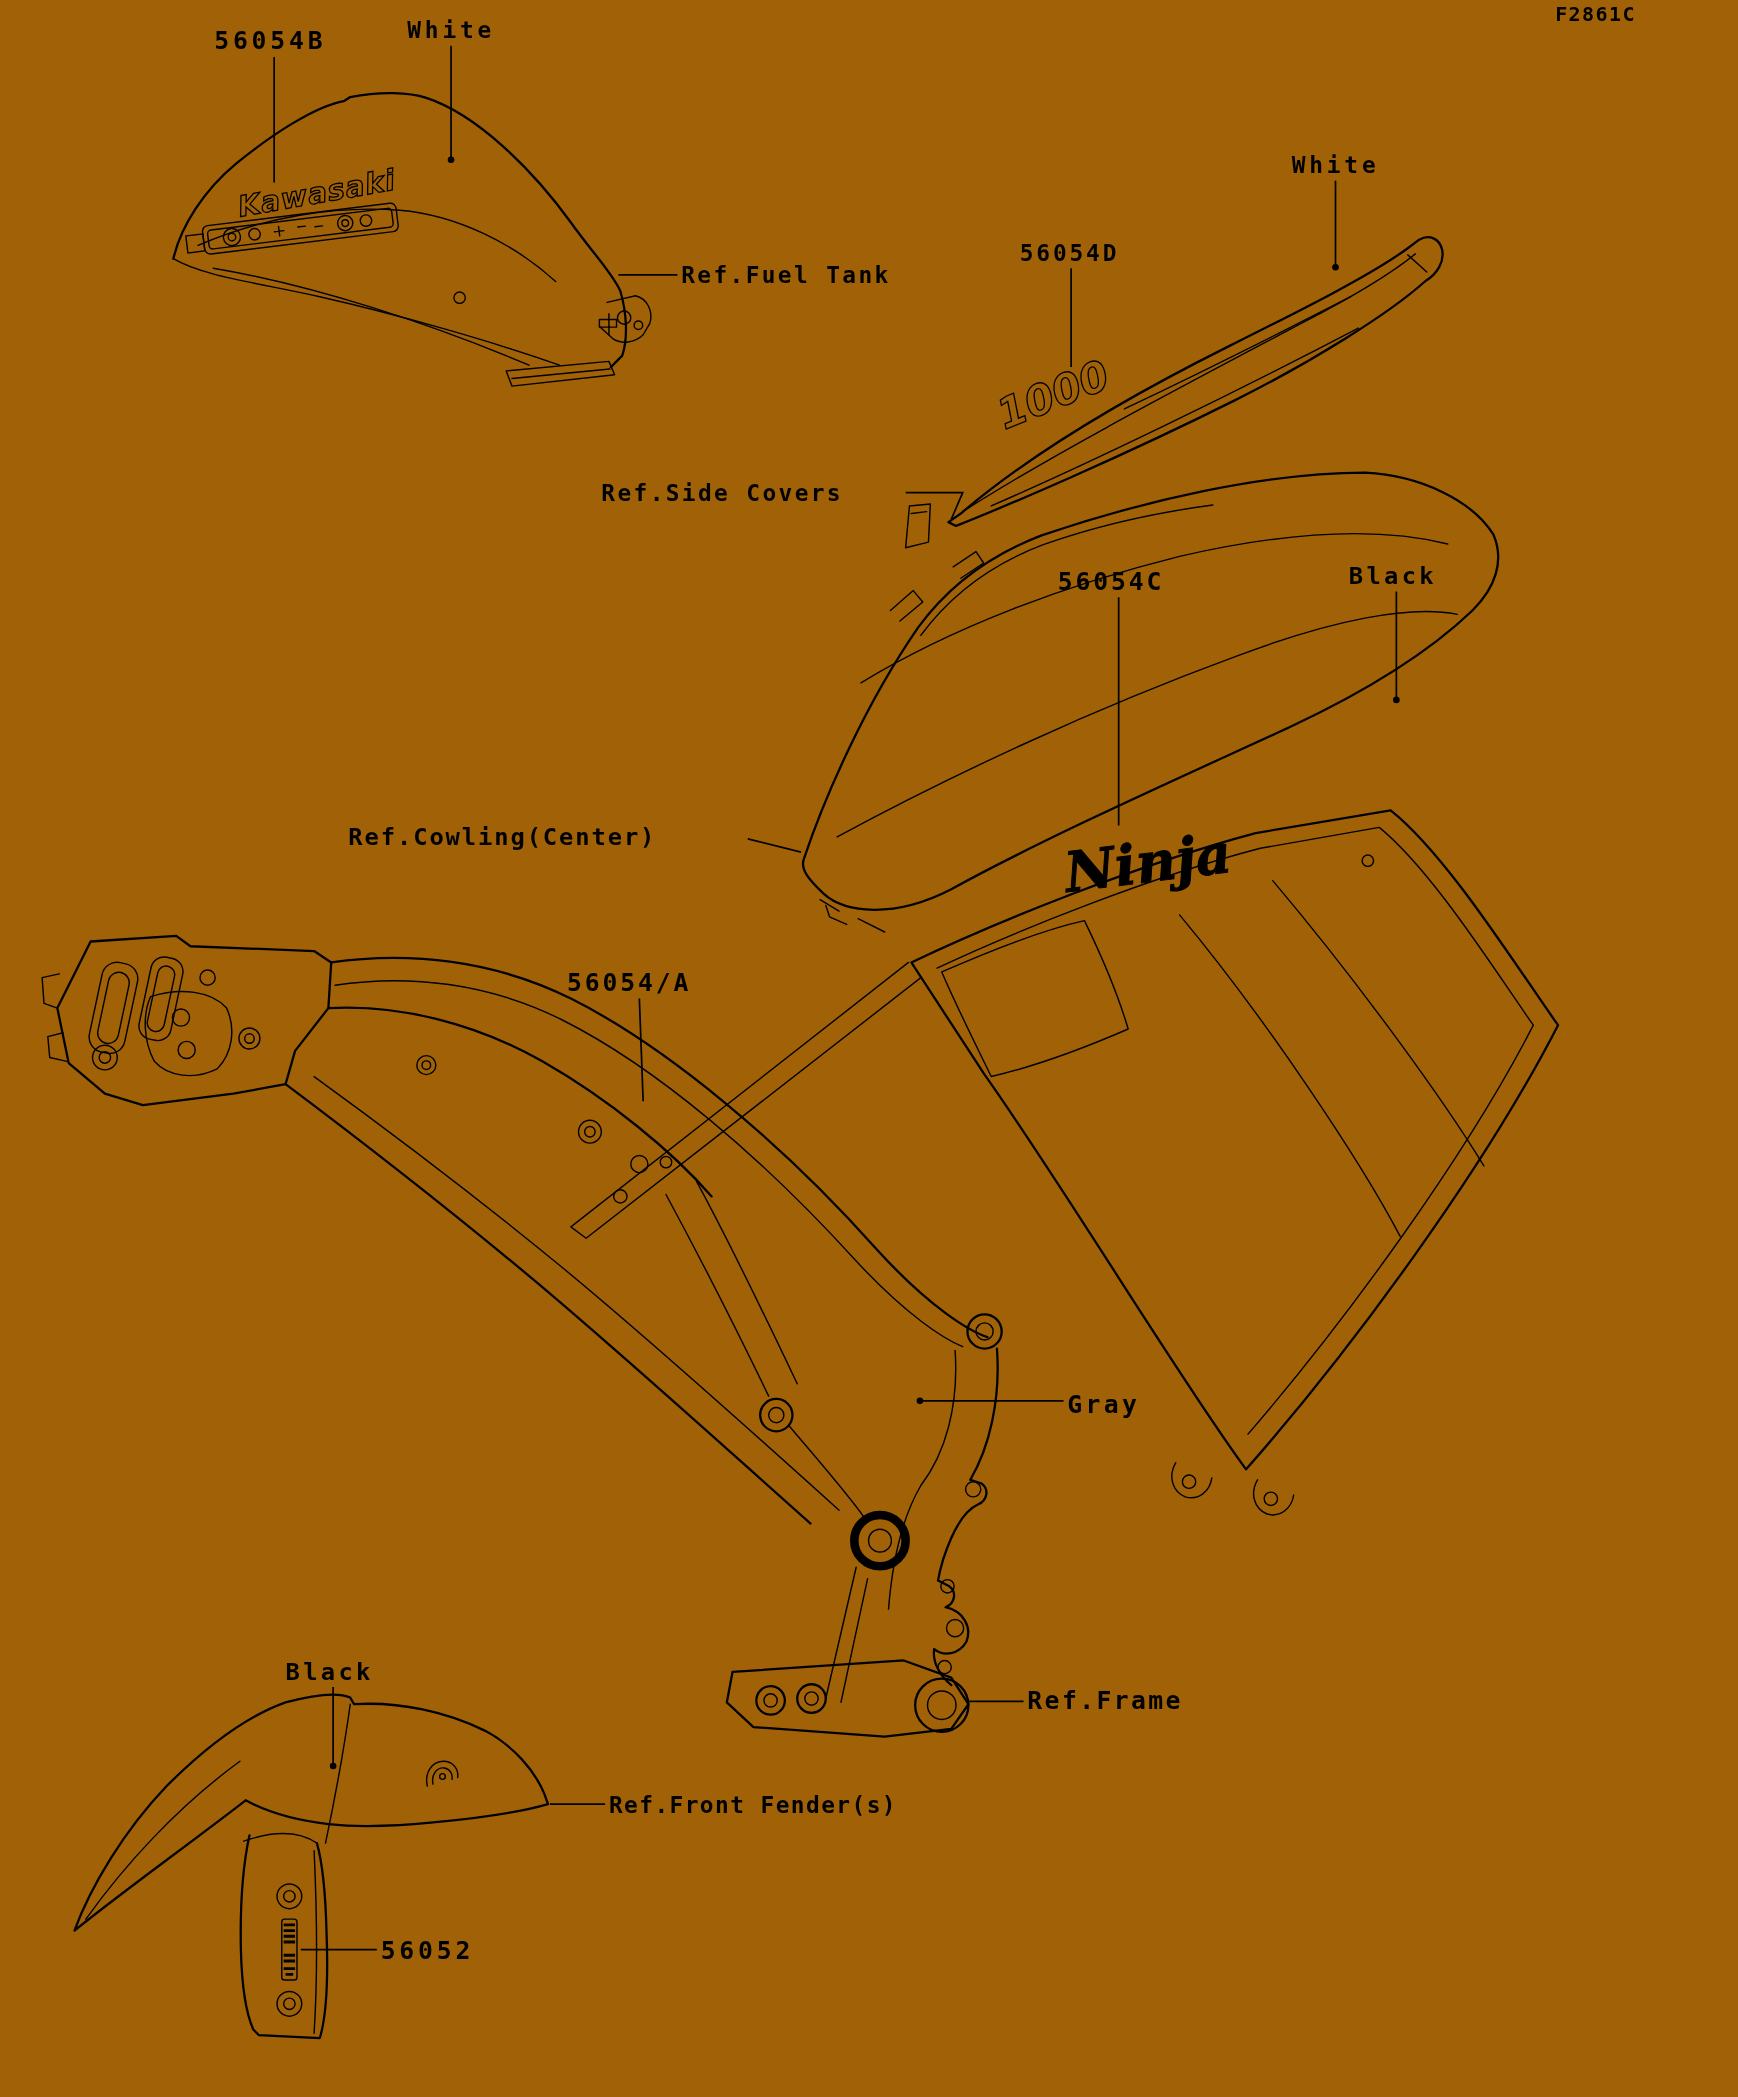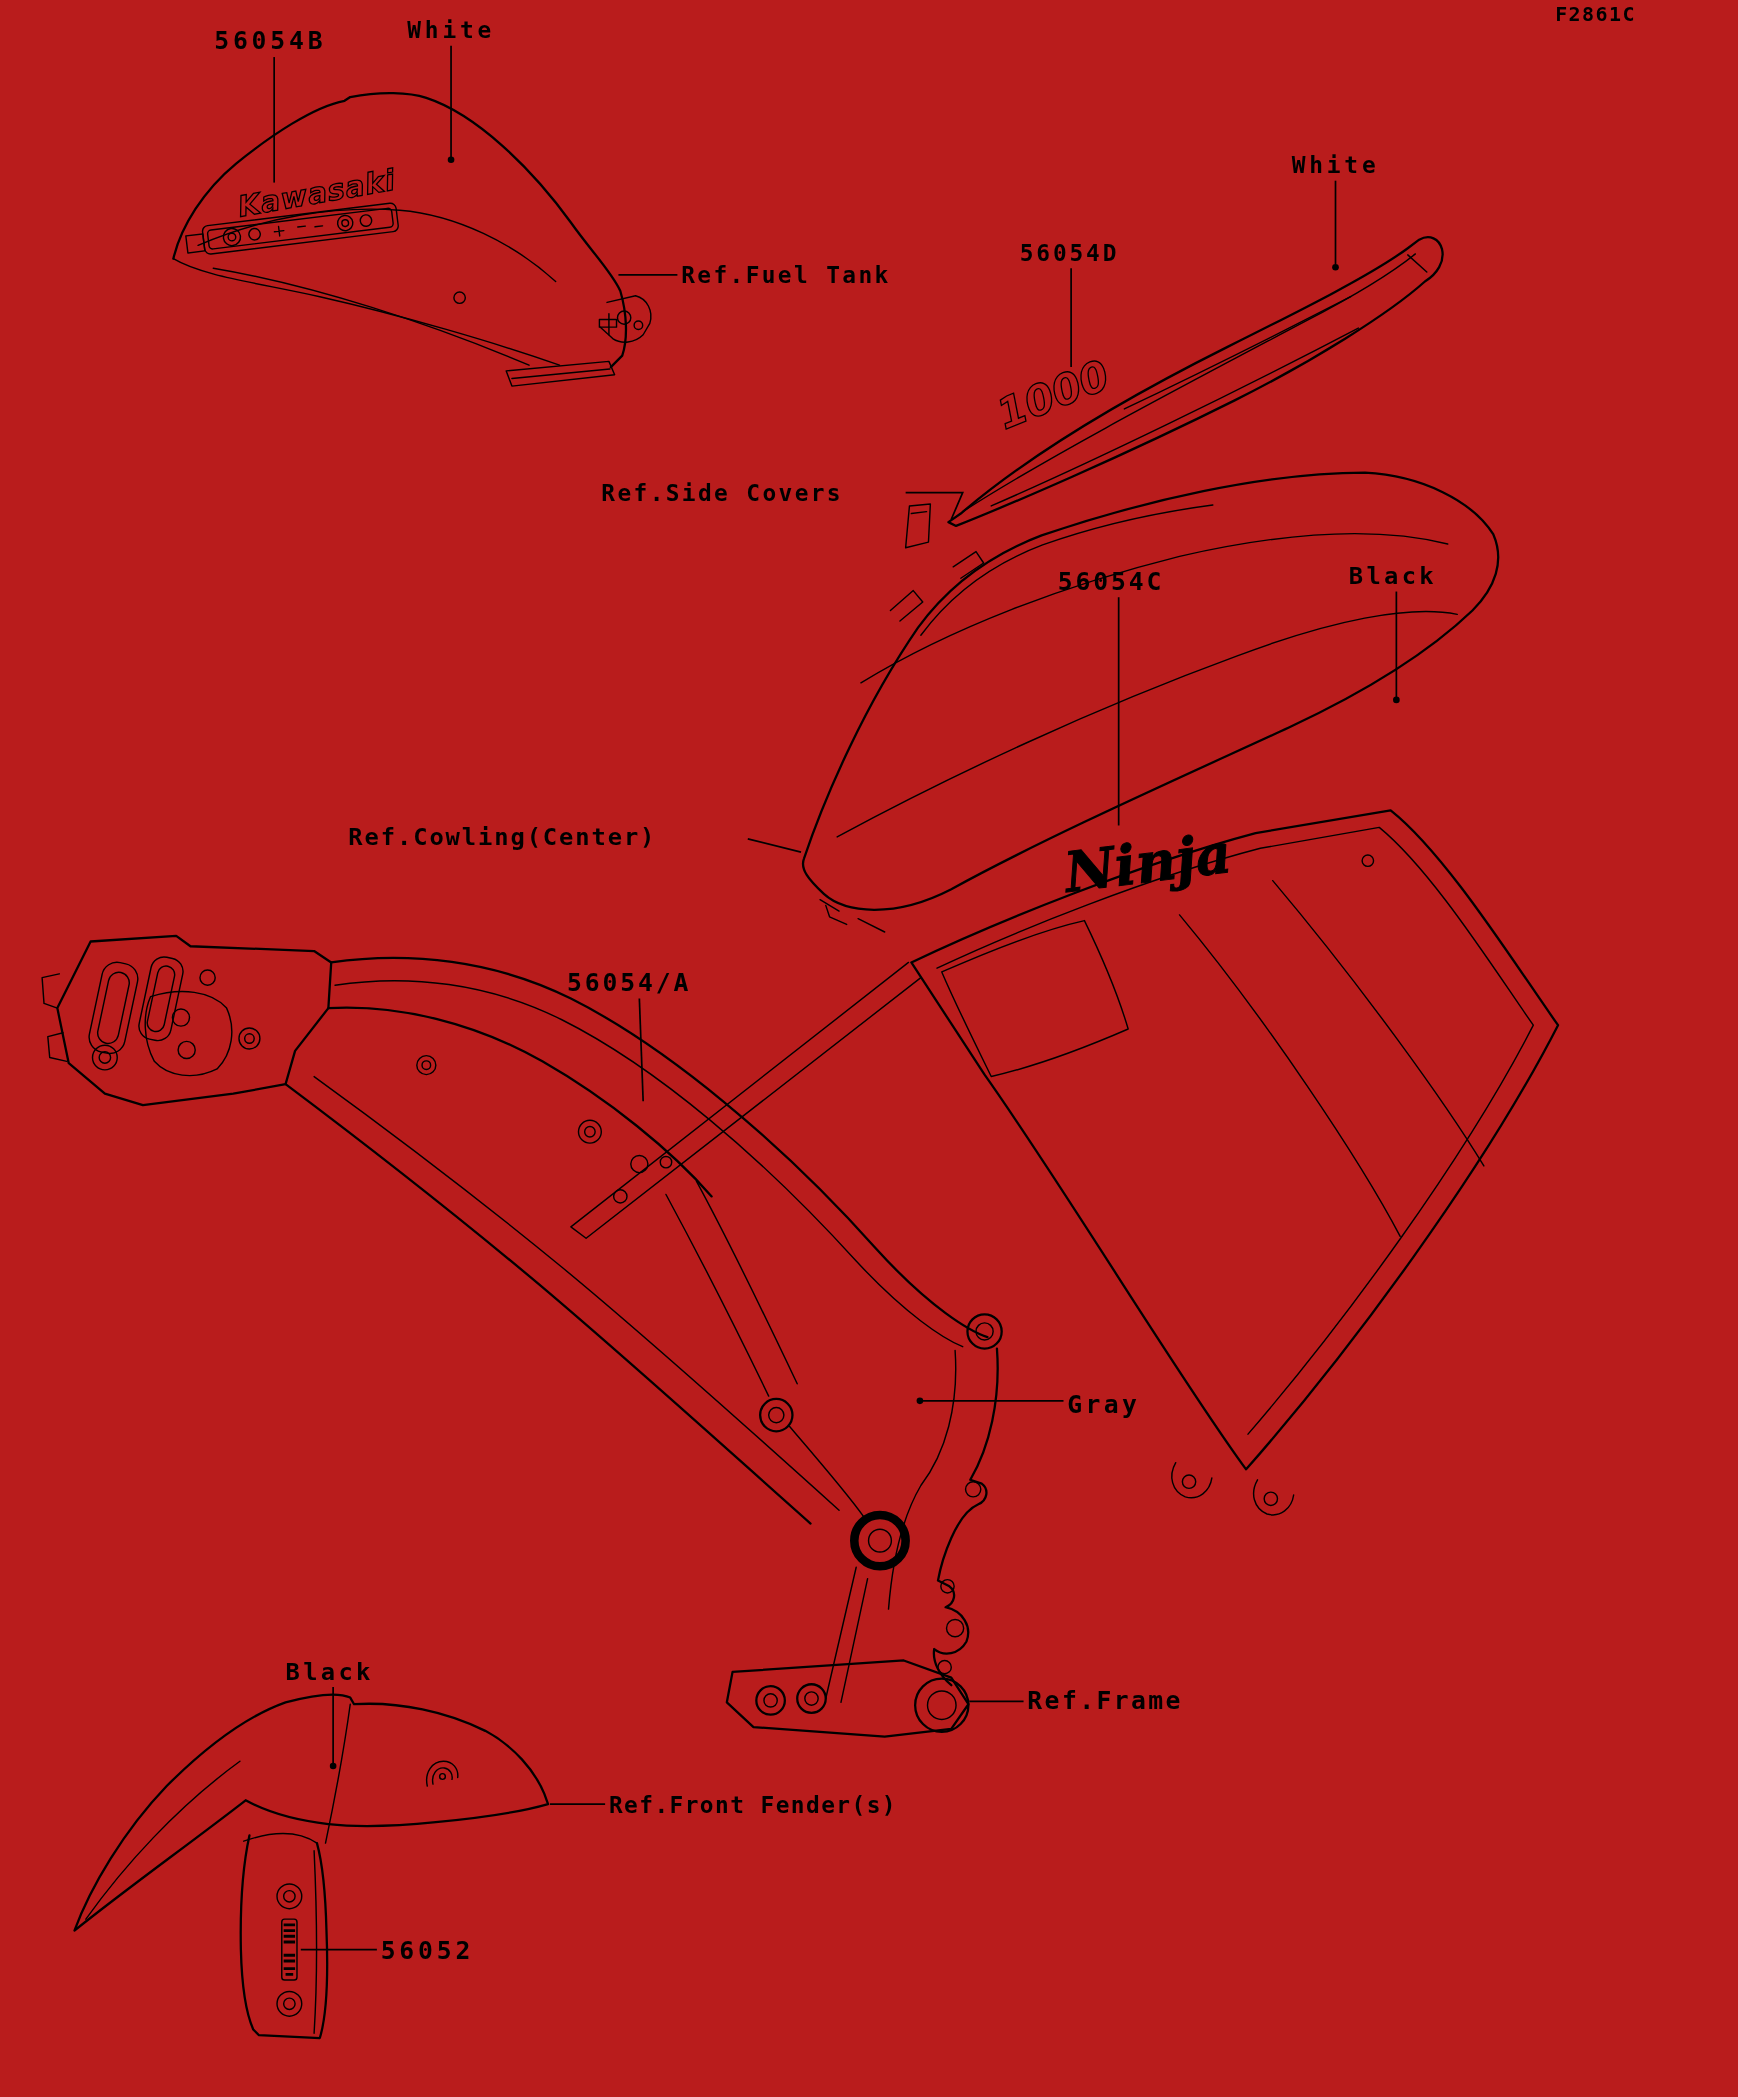--- a/index.html
+++ b/index.html
@@ -1,16 +1,16 @@
 <!DOCTYPE html>
 <html style="font-size:15px"><head>
 <meta charset="utf-8">
 <style>
   html,body{margin:0;padding:0;background:#ffffff;}
-  #canvas{position:relative;width:1739px;height:2097px;background:#b91c1c;overflow:hidden;}
+  #canvas{position:relative;width:1739px;height:2097px;background:#a16207;overflow:hidden;}
   svg{position:absolute;left:0;top:0;}
   .lbl{font-family:"DejaVu Sans Mono", "Liberation Mono", monospace;font-weight:bold;fill:#000000;}
   .outline{fill:none;stroke:#000000;stroke-width:2.4;stroke-linejoin:round;stroke-linecap:round;}
   .detail{fill:none;stroke:#000000;stroke-width:1.5;stroke-linejoin:round;stroke-linecap:round;}
   .leader{fill:none;stroke:#000000;stroke-width:1.8;}
   .decal-outline{fill:none;stroke:#000000;stroke-width:1.4;font-style:italic;font-weight:bold;
                  font-family:"DejaVu Sans", "Liberation Sans", sans-serif;}
   .decal-fill{fill:#000000;stroke:#000000;stroke-width:1;font-style:italic;font-weight:bold;
               font-family:"DejaVu Serif", "Liberation Serif", serif;}
 </style>

